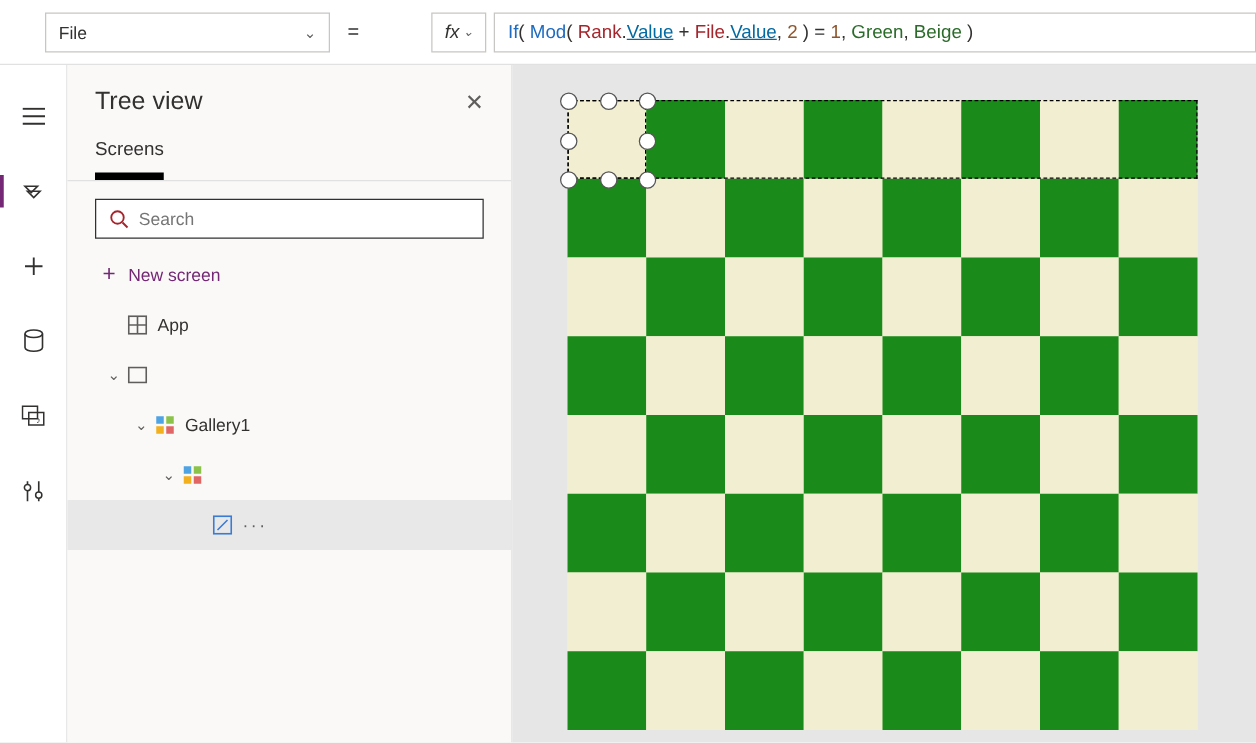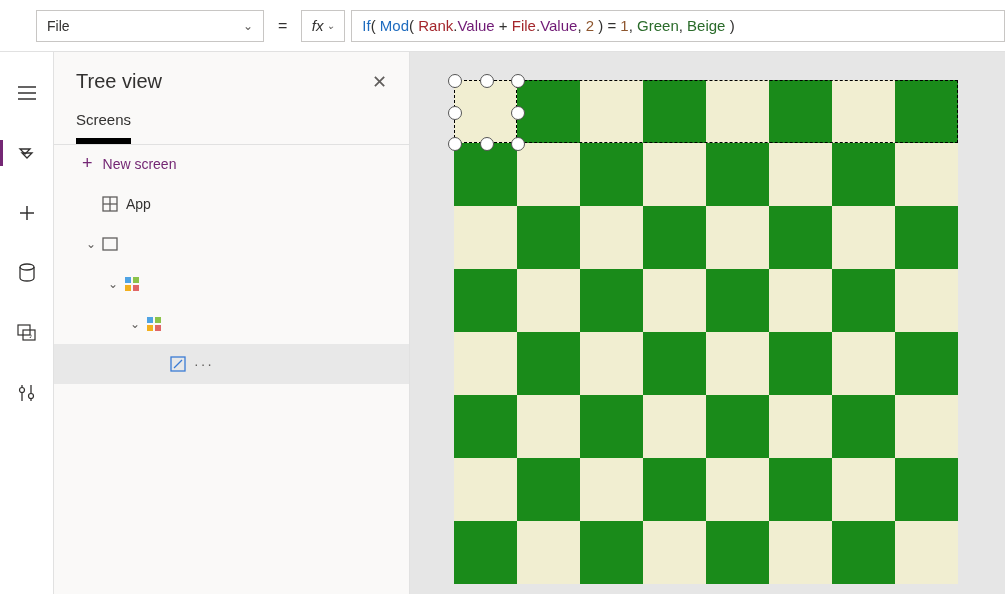--- a/index.html
+++ b/index.html
@@ -3,26 +3,26 @@
 <meta charset="utf-8">
 <style>
 * { box-sizing: border-box; margin: 0; padding: 0; font-family: "Segoe UI", Arial, sans-serif; }
 body { width: 1005px; height: 594px; overflow: hidden; background: #fff; }
 
 
 .formula-bar { display: flex; align-items: center; height: 52px; border-bottom: 1px solid #e1e1e1; padding: 0 0 0 36px; background: #fff; }
 .prop-select { width: 228px; height: 32px; border: 1px solid #c8c6c4; background: #fff; padding: 0 10px; display: flex; align-items: center; justify-content: space-between; font-size: 14px; color: #323130; cursor: pointer; }
 .prop-select .chev { font-size: 12px; color: #605e5c; }
 .equals { margin: 0 14px; font-size: 16px; color: #323130; }
-.fx-box { width: 44px; height: 32px; border: 1px solid #c8c6c4; display: flex; align-items: center; justify-content: center; font-style: italic; font-size: 15px; color: #323130; gap: 3px; }
+.fx-box { width: 44px; height: 32px; border: 1px solid #c8c6c4; display: flex; align-items: center; justify-content: center; font-style: italic; font-size: 15px; color: #323130; gap: 3px; margin-left: 44px; }
 .fx-box .chev { font-size: 10px; color: #605e5c; }
 .formula-input { flex: 1; height: 32px; border: 1px solid #c8c6c4; margin-left: 6px; padding: 0 10px; display: flex; align-items: center; font-family: Consolas, monospace; font-size: 15px; white-space: pre; overflow: hidden; }
 .tok-fn { color: #1f6cbf; }
 .tok-id { color: #a4262c; }
-.tok-prop { color: #701a75; }
+.tok-prop { color: #0369a1; text-decoration: underline; }
 .tok-num { color: #8e562e; }
 .tok-sym { color: #323130; }
 .tok-val { color: #2a6b2a; }
 
 
 .main { display: flex; height: 542px; }
 .left-rail { width: 54px; border-right: 1px solid #e1e1e1; display: flex; flex-direction: column; align-items: center; padding-top: 26px; gap: 30px; }
 .rail-btn { width: 40px; height: 30px; display: flex; align-items: center; justify-content: center; color: #323130; cursor: pointer; position: relative; }
 .rail-btn.active::before { content:""; position:absolute; left:-7px; top:2px; bottom:2px; width:3px; background:#742774; }
 
@@ -128,20 +128,29 @@
   </div>
 
   <div class="tree-panel">
     <div class="tree-header">
       <div class="tree-title">Tree view</div>
       <div class="close-x">✕</div>
     </div>
     <div class="tabs">
       <div class="tab active">Screens</div>
     </div>
+    <div class="search-wrap">
+      <div class="search-box">
+        <svg width="16" height="16">
+            <circle cx="7" cy="7" r="5" fill="none" stroke="#a4262c" stroke-width="1.5"></circle>
+            <line x1="11" y1="11" x2="15" y2="15" stroke="#a4262c" stroke-width="1.5"></line>
+          </svg>
+        <input placeholder="Search" style="">
+      </div>
+    </div>
     <div class="new-screen">
       <span class="plus-thin">+</span>
       <span>New screen</span>
     </div>
     <div class="tree-list" id="tree-list">
         <div class="tree-item ti-indent1">
           <span class="chev-toggle"></span>
           <span class="ti-icon">
             <svg width="16" height="16">
               <rect x="1" y="1" width="14" height="14" fill="none" stroke="#605e5c" stroke-width="1.3"></rect>
@@ -162,20 +171,21 @@
         <div class="tree-item ti-indent3">
           <span class="chev-toggle">⌄</span>
           <span class="ti-icon">
             <svg width="16" height="16">
               <rect x="1" y="1" width="6" height="6" fill="#4fa3e3"></rect>
               <rect x="9" y="1" width="6" height="6" fill="#8bc34a"></rect>
               <rect x="1" y="9" width="6" height="6" fill="#f2b01e"></rect>
               <rect x="9" y="9" width="6" height="6" fill="#e06666"></rect>
             </svg>
           </span>
+          <span class="ti-label">Gallery1</span>
         </div>
         <div class="tree-item ti-indent4">
           <span class="chev-toggle">⌄</span>
           <span class="ti-icon">
             <svg width="16" height="16">
               <rect x="1" y="1" width="6" height="6" fill="#4fa3e3"></rect>
               <rect x="9" y="1" width="6" height="6" fill="#8bc34a"></rect>
               <rect x="1" y="9" width="6" height="6" fill="#f2b01e"></rect>
               <rect x="9" y="9" width="6" height="6" fill="#e06666"></rect>
             </svg>

